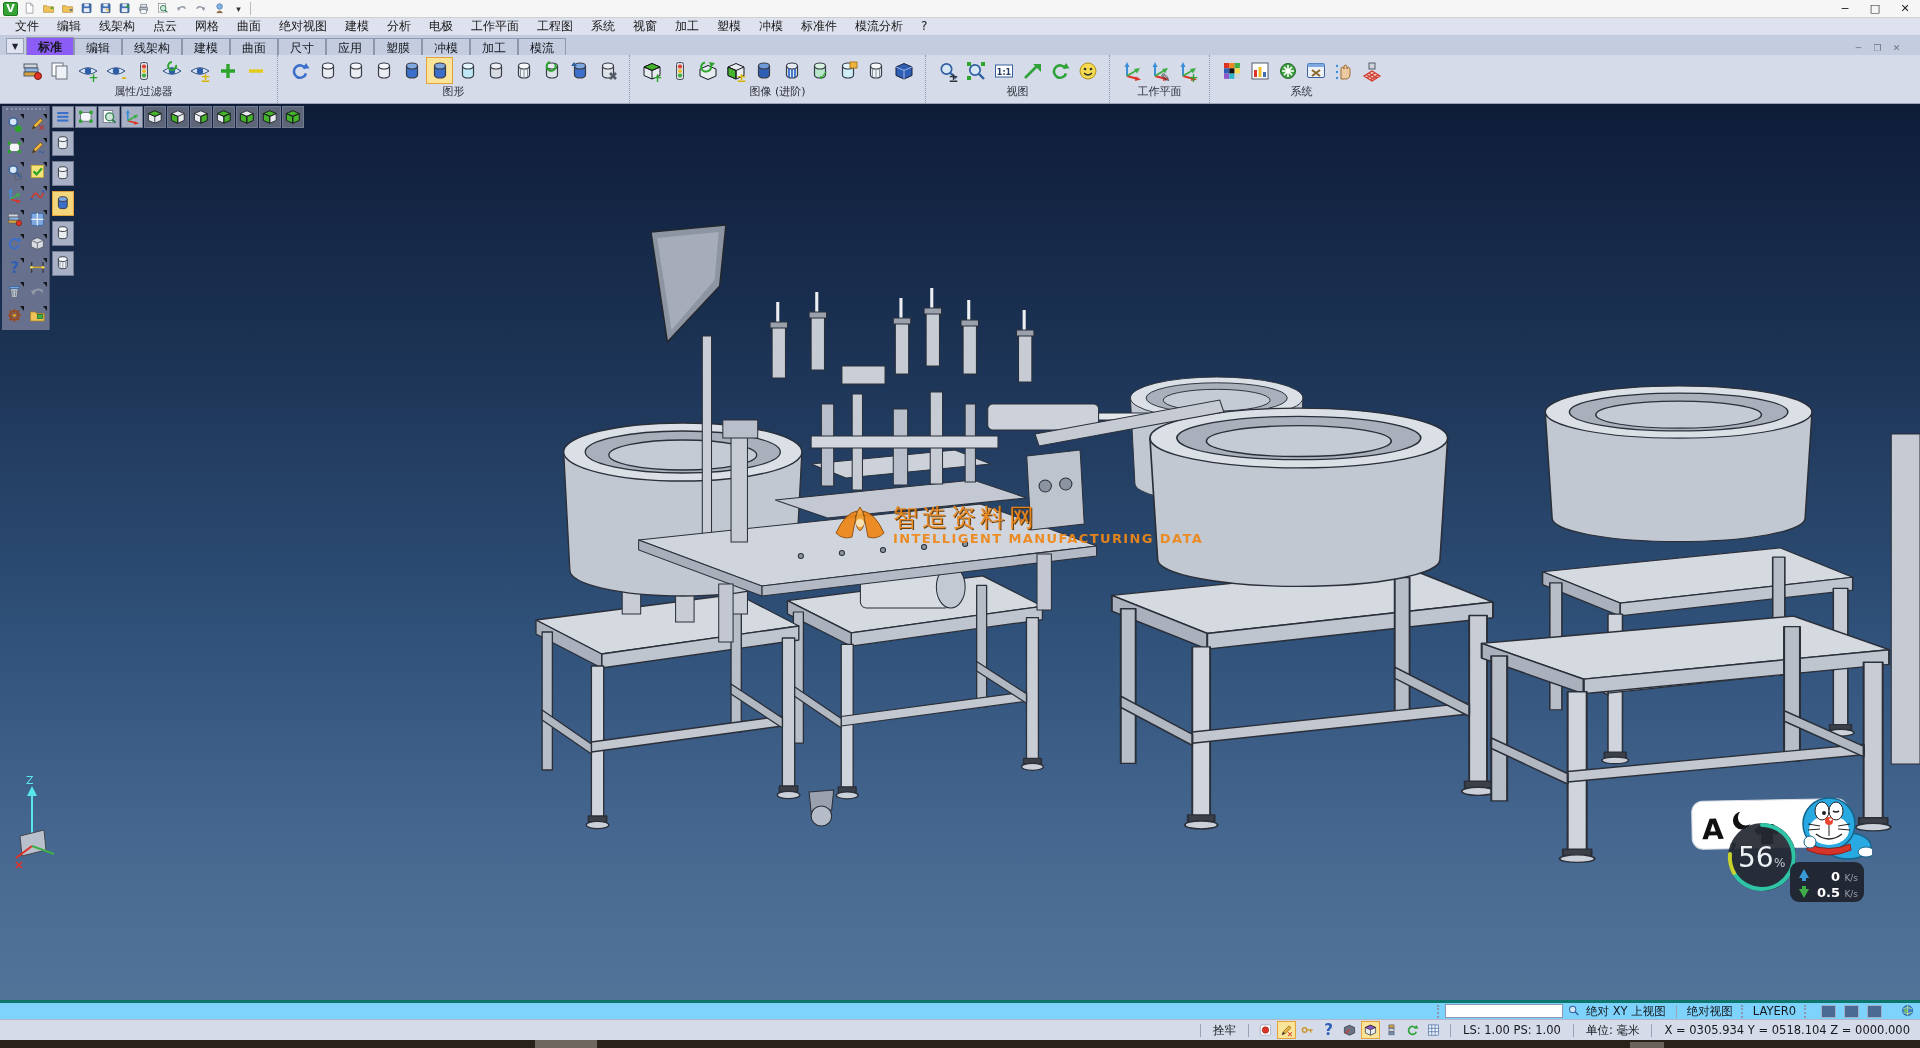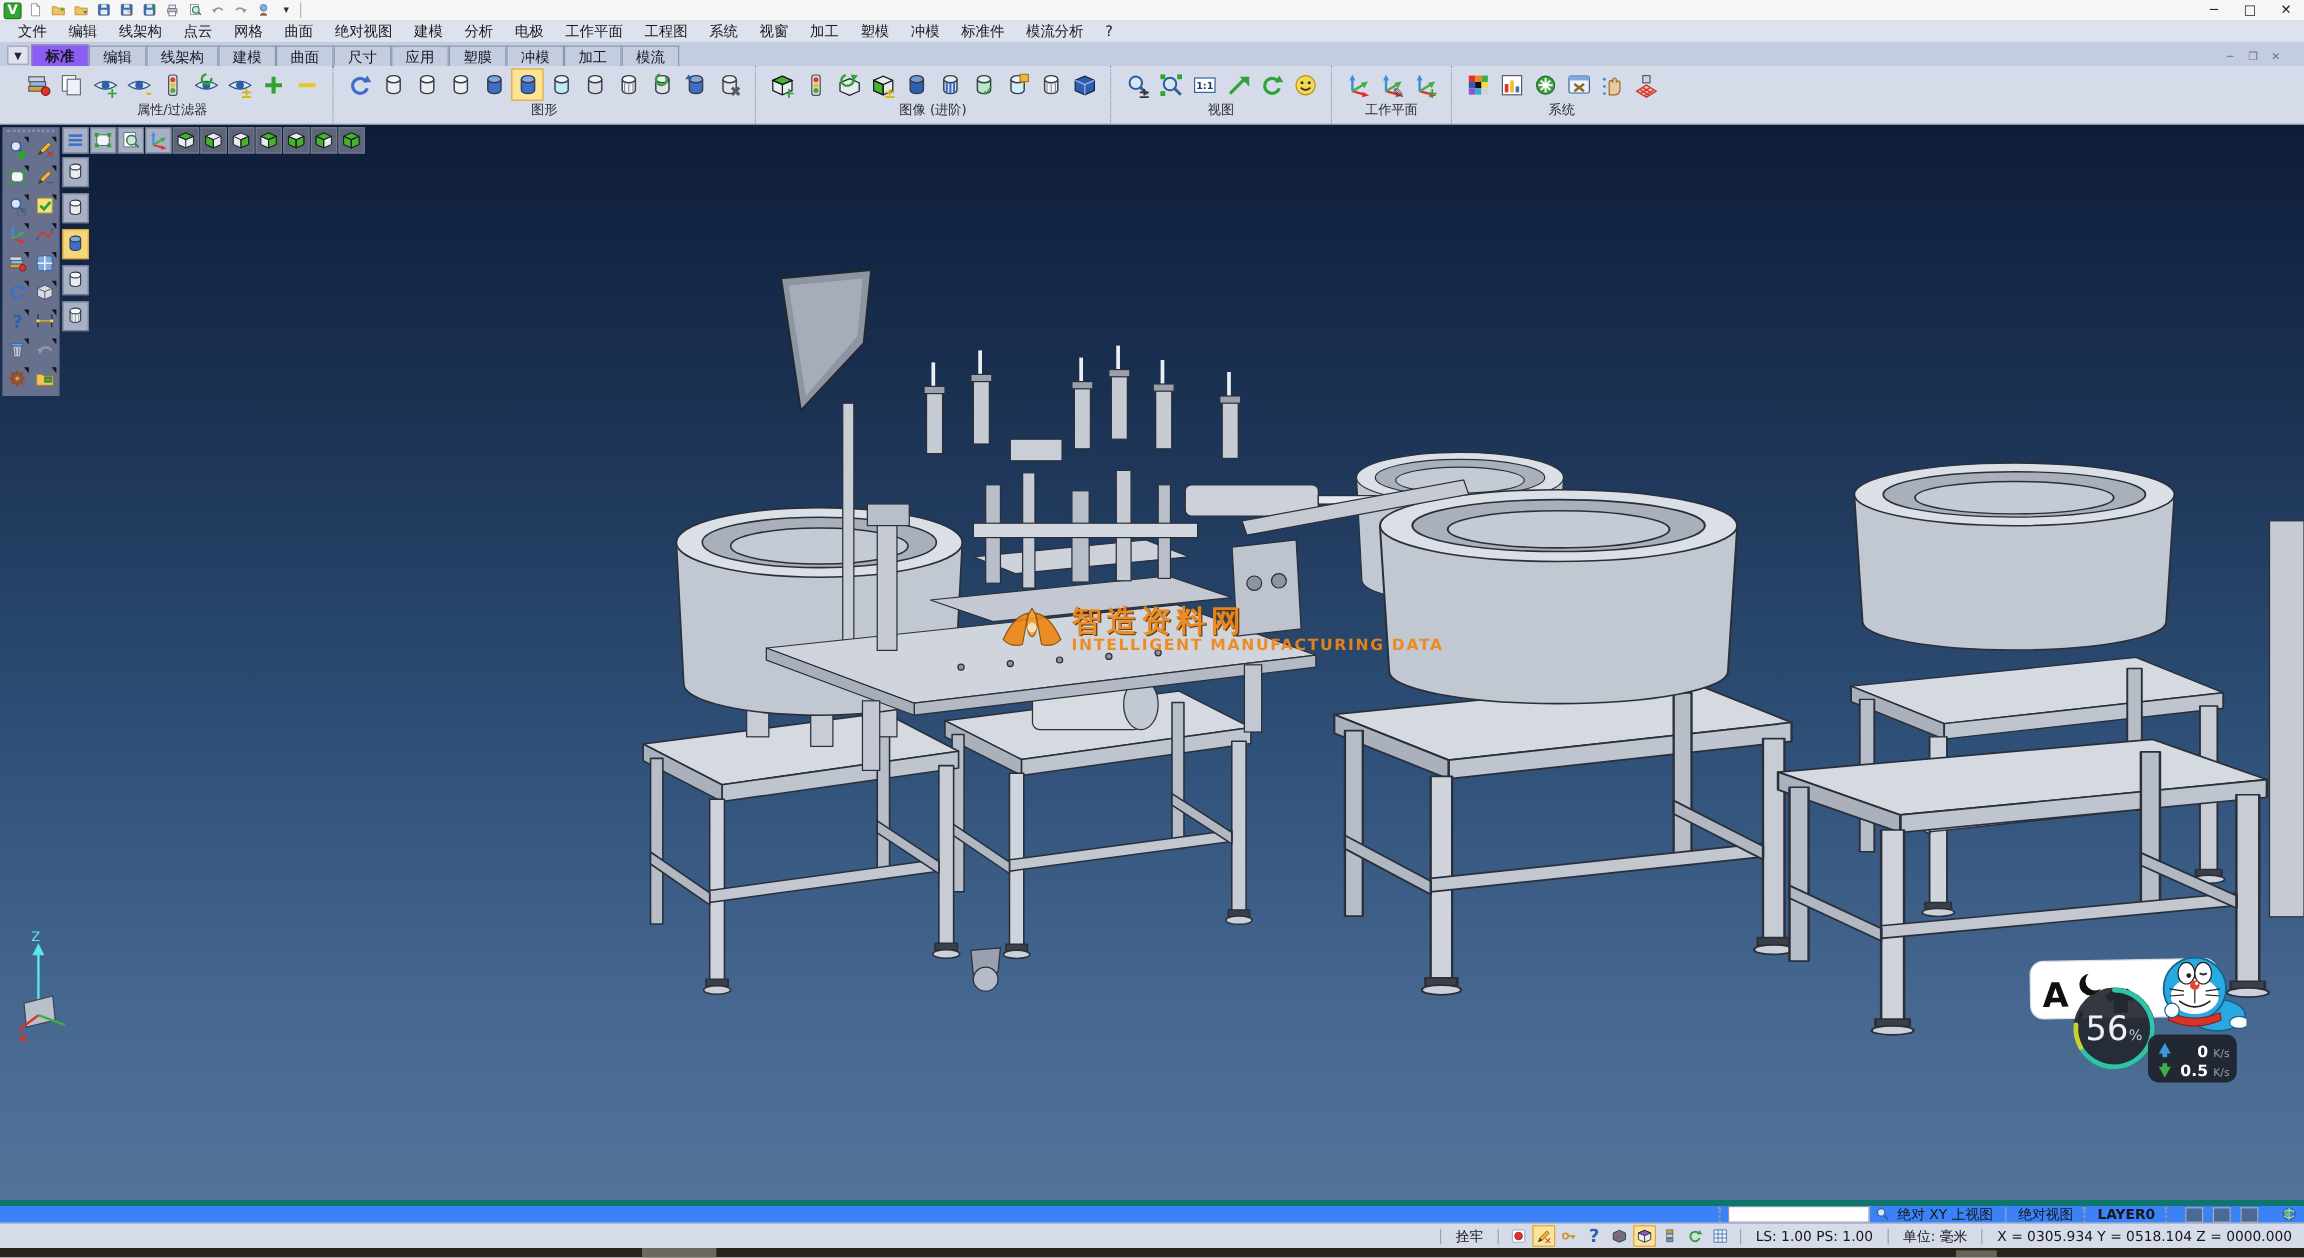--- a/index.html
+++ b/index.html
@@ -55,39 +55,39 @@
   .viewtb{position:absolute;left:52px;top:2px;display:flex;gap:1px;}
   .viewtb .ic{width:22px;height:22px;background:#a7b0c4;border:1px solid #717a90;}
   .viewtb .ic.dark{background:#5d6579;}
   .lstrip{position:absolute;left:52px;top:27px;display:flex;flex-direction:column;gap:5px;}
   .lstrip .ic{width:22px;height:25px;background:#a7b0c4;border:1px solid #717a90;}
   .lstrip .ic.hl{background:#f4d77c;border:1px solid #e3a33a;}
 
   
   .wm{position:absolute;left:833px;top:399px;display:flex;align-items:center;gap:6px;opacity:.93;}
   .wm-text{display:flex;flex-direction:column;}
-  .wm-title{font-size:25px;font-weight:bold;color:#ef8718;letter-spacing:4px;line-height:26px;text-shadow:1px 1px 0 #5a3405;}
+  .wm-title{font-size:25px;font-weight:normal;color:#ef8718;letter-spacing:4px;line-height:26px;text-shadow:1px 1px 0 #5a3405;}
   .wm-sub{font-size:13px;font-weight:bold;color:#ef8718;letter-spacing:1.4px;}
 
   
   .triad{position:absolute;left:12px;bottom:118px;}
   .triad .zlab{position:absolute;top:-4px;left:14px;font-size:11px;color:#59e6ec;}
 
   
   .widget{position:absolute;left:1688px;top:692px;width:184px;height:108px;}
   .widget svg{position:absolute;inset:0;}
 
   
-  .status1{position:absolute;bottom:29px;left:0;right:0;height:19px;background:#3b82f6;border-top:5px solid #0f766e;display:flex;align-items:center;font-size:11.5px;color:#16181d;}
+  .status1{position:absolute;bottom:29px;left:0;right:0;height:19px;background:#7dd3fc;border-top:3px solid #0f766e;display:flex;align-items:center;font-size:11.5px;color:#16181d;}
   .status1 .fill{flex:1;}
   .s-search{width:118px;height:14px;border:1px solid #8d96ac;background:#fff;font-size:11px;padding:0 2px;margin-right:2px;}
   .s-sep{width:1px;height:13px;background:#9aa2b6;margin:0 6px;}
   .s-dots{width:4px;height:13px;border-left:2px dotted #8d96ac;margin:0 4px;}
   .s-item{padding:0 4px;white-space:nowrap;}
-  .s-layer{font-weight:bold;}
+  .s-layer{font-weight:normal;}
   .sw-row{display:flex;gap:6px;align-items:center;margin:0 8px;}
   .swatch{width:30px;height:13px;background:#4a6a94;border:1px solid #9fb0c8;}
   .status1 .ic{width:17px;height:17px;}
 
   .status2{position:absolute;bottom:8px;left:0;right:0;height:21px;background:#d6dbe9;border-top:1px solid #aeb6c8;display:flex;align-items:center;font-size:11.5px;color:#16181d;padding-left:27px;}
   .status2 .fill{flex:1;}
   .status2 .ic{width:19px;height:18px;margin:0 1px;}
   .status2 .s-item{padding:0 6px;white-space:nowrap;}
 
   .taskbar{position:absolute;bottom:0;left:0;right:0;height:8px;background:#29221b;}

